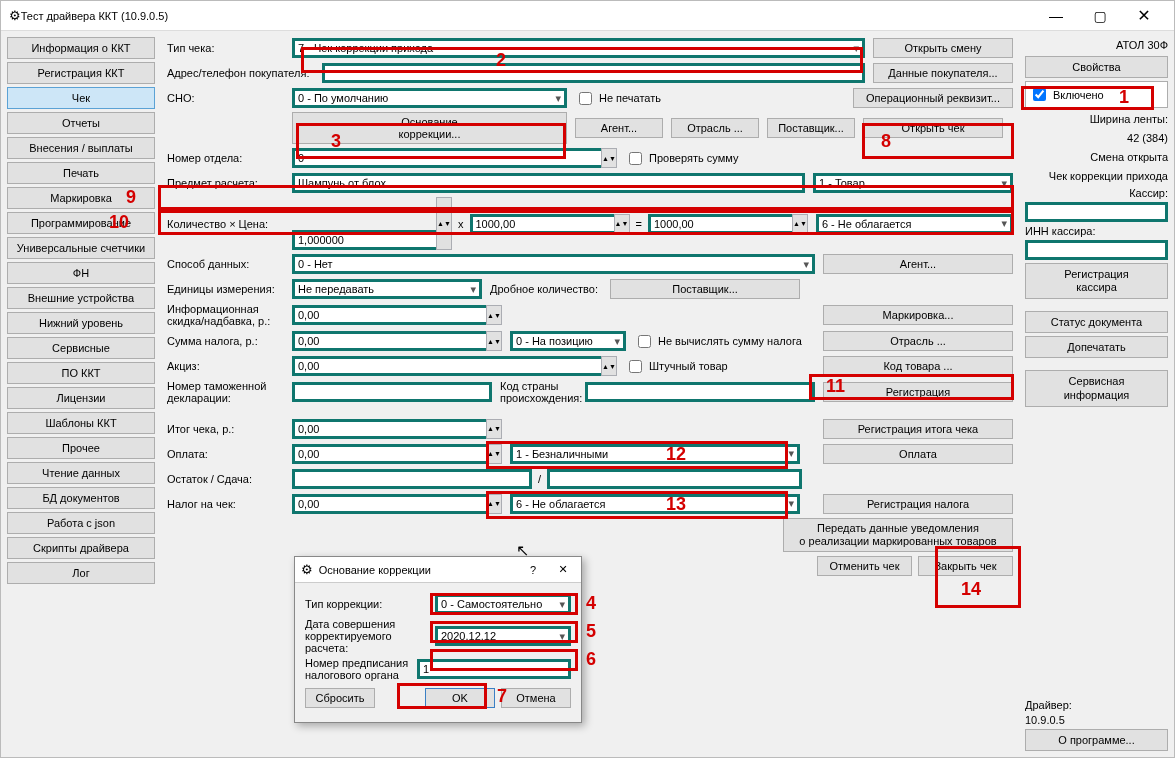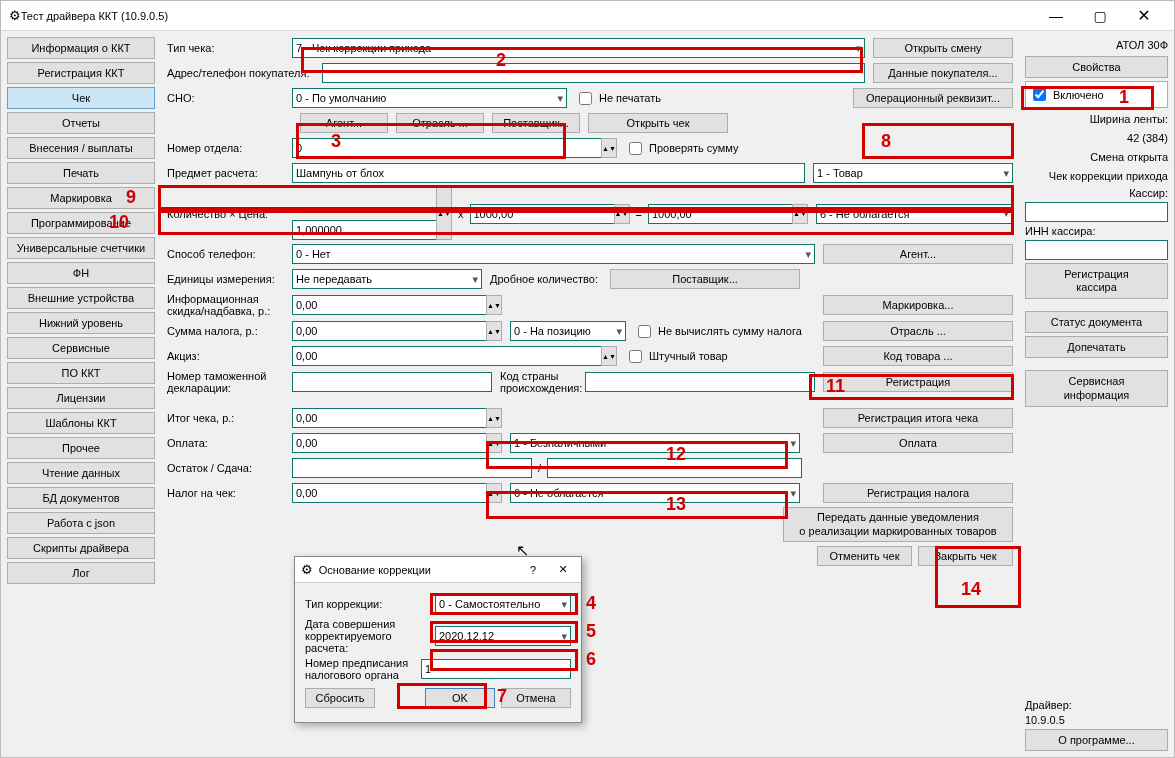--- a/index.html
+++ b/index.html
@@ -13,21 +13,21 @@
   .leftpanel { width: 160px; padding: 6px; display: flex; flex-direction: column; gap: 3px; }
   .leftpanel .btn { background: #e1e1e1; border: 1px solid #adadad; padding: 4px; text-align: center; cursor: pointer; }
   .leftpanel .btn.active { background: #cde6f7; border-color: #5ba2d5; }
   .rightpanel { width: 155px; padding: 6px; display: flex; flex-direction: column; gap: 3px; }
   .rightpanel .btn { background: #e1e1e1; border: 1px solid #adadad; padding: 4px; text-align: center; cursor: pointer; }
   .rightpanel .lbl { text-align: right; padding: 2px 0; }
   .center { flex: 1; padding: 6px; position: relative; }
   .row { display: flex; align-items: center; margin-bottom: 3px; min-height: 22px; }
   .row .lbl { flex-shrink: 0; }
   .lbl120 { width: 125px; }
-  input[type=text], .sel, .combo { background: #fff; border: 1px solid #0f766e; height: 20px; padding: 0 3px; }
+  input[type=text], .sel, .combo { background: #fff; border: 3px solid #0f766e; height: 20px; padding: 0 3px; }
   .btn2 { background: #e1e1e1; border: 1px solid #adadad; padding: 3px 8px; text-align: center; cursor: pointer; min-height: 20px; }
   .sel { display: flex; align-items: center; justify-content: space-between; }
   .sel::after { content: "▾"; color: #555; margin-left: 4px; }
   .spin { display: flex; }
   .spin input { border-right: none; }
   .spin .arrows { width: 16px; border: 1px solid #abadb3; background: #e1e1e1; display: flex; flex-direction: column; font-size: 7px; align-items: center; justify-content: center; }
   .chk { display: flex; align-items: center; gap: 4px; }
   .chk input { width: 13px; height: 13px; }
   .redbox { position: absolute; border: 3px solid #d40000; pointer-events: none; z-index: 50; }
   .rednum { position: absolute; color: #d40000; font-weight: bold; font-size: 18px; z-index: 51; }
@@ -97,20 +97,22 @@
         <div style="width:8px"></div>
         <label class="chk">
             <input type="checkbox" style="">
             <span>Не печатать</span>
           </label>
         <div style="flex:1"></div>
         <div class="btn2" style="width:160px">Операционный реквизит...</div>
       </div>
       <div class="row">
         <span class="lbl lbl120"></span>
+        <div class="btn2" style="width:275px;white-space:pre-line;line-height:1.1">Основание
+коррекции...</div>
         <div style="width:8px"></div>
         <div class="btn2" style="width:88px">Агент...</div>
         <div style="width:8px"></div>
         <div class="btn2" style="width:88px">Отрасль ...</div>
         <div style="width:8px"></div>
         <div class="btn2" style="width:88px">Поставщик...</div>
         <div style="width:8px"></div>
         <div class="btn2" style="width:140px">Открыть чек</div>
       </div>
       <div class="row">
@@ -148,21 +150,21 @@
         <div class="spin" style="width:160px">
             <input type="text" style="width: 144px;" value="1000,00">
             <div class="arrows">▲▼</div>
           </div>
         <div style="width:8px"></div>
         <div class="sel" style="flex:1">
             <span>6 - Не облагается</span>
           </div>
       </div>
       <div class="row">
-        <span class="lbl lbl120">Способ телефон:</span>
+        <span class="lbl lbl120">Способ данных:</span>
         <div class="sel" style="flex:1">
             <span>0 - Нет</span>
           </div>
         <div style="width:8px"></div>
         <div class="btn2" style="width:190px">Агент...</div>
       </div>
       <div class="row">
         <span class="lbl lbl120">Единицы измерения:</span>
         <div class="sel" style="width:190px">
             <span>Не передавать</span>

